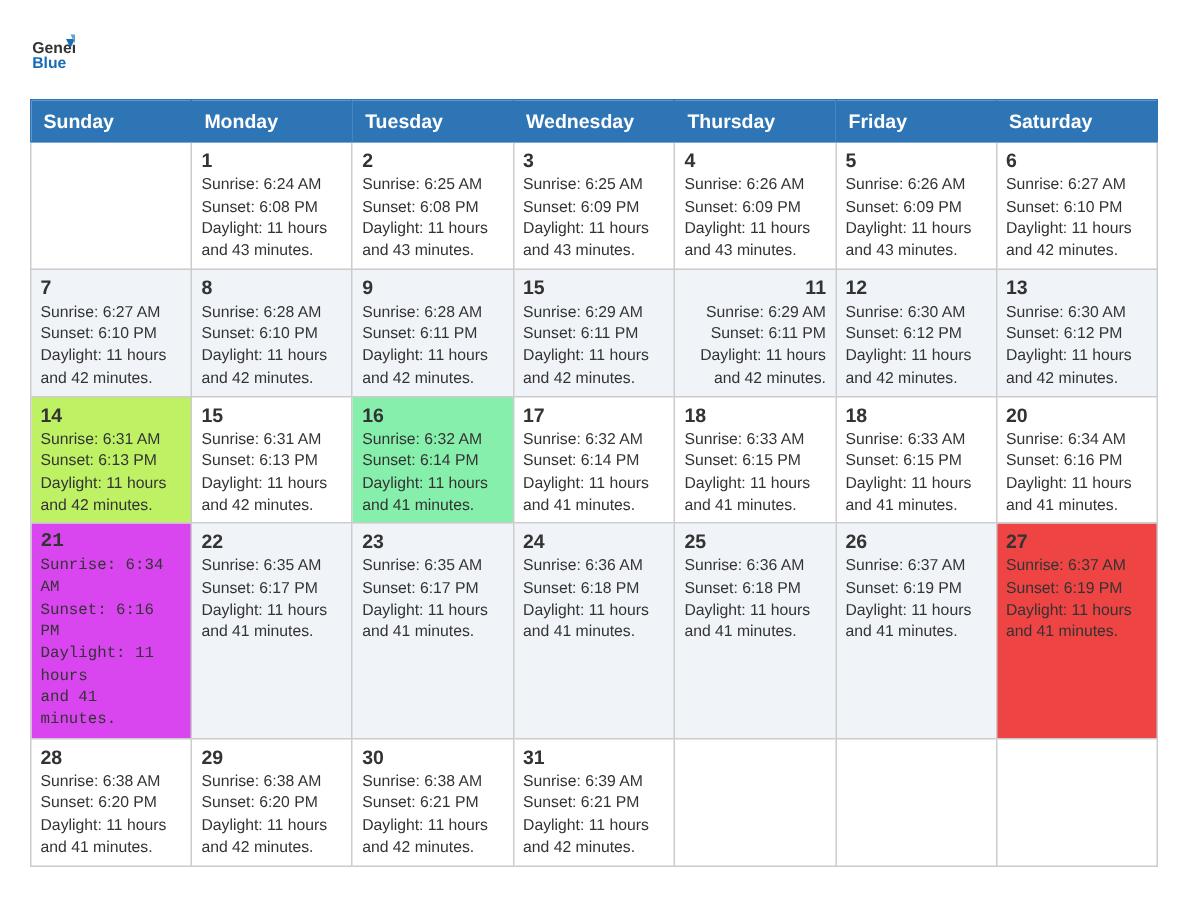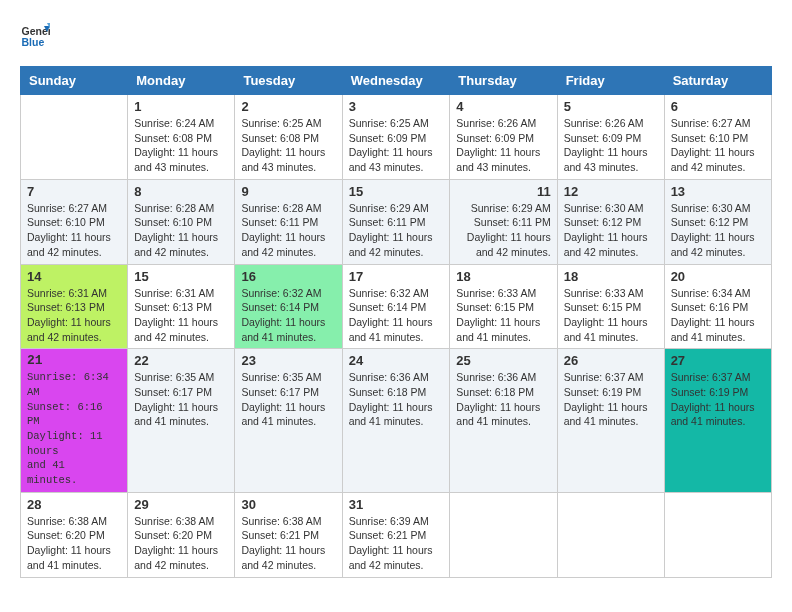--- a/index.html
+++ b/index.html
@@ -301,21 +301,21 @@
 Daylight: 11 hours
 and 41 minutes.</div>
         </td>
         <td style="background-color: rgb(240, 244, 248);">
           <div class="day-number">26</div>
           <div class="day-info" style="white-space: pre-line;">Sunrise: 6:37 AM
 Sunset: 6:19 PM
 Daylight: 11 hours
 and 41 minutes.</div>
         </td>
-        <td style="background-color: #14b8a6;">
+        <td style="background-color: #ef4444;">
           <div class="day-number">27</div>
           <div class="day-info" style="white-space: pre-line;">Sunrise: 6:37 AM
 Sunset: 6:19 PM
 Daylight: 11 hours
 and 41 minutes.</div>
         </td>
       </tr>
       <tr>
         <td style="background-color: rgb(255, 255, 255);">
           <div class="day-number">28</div>

